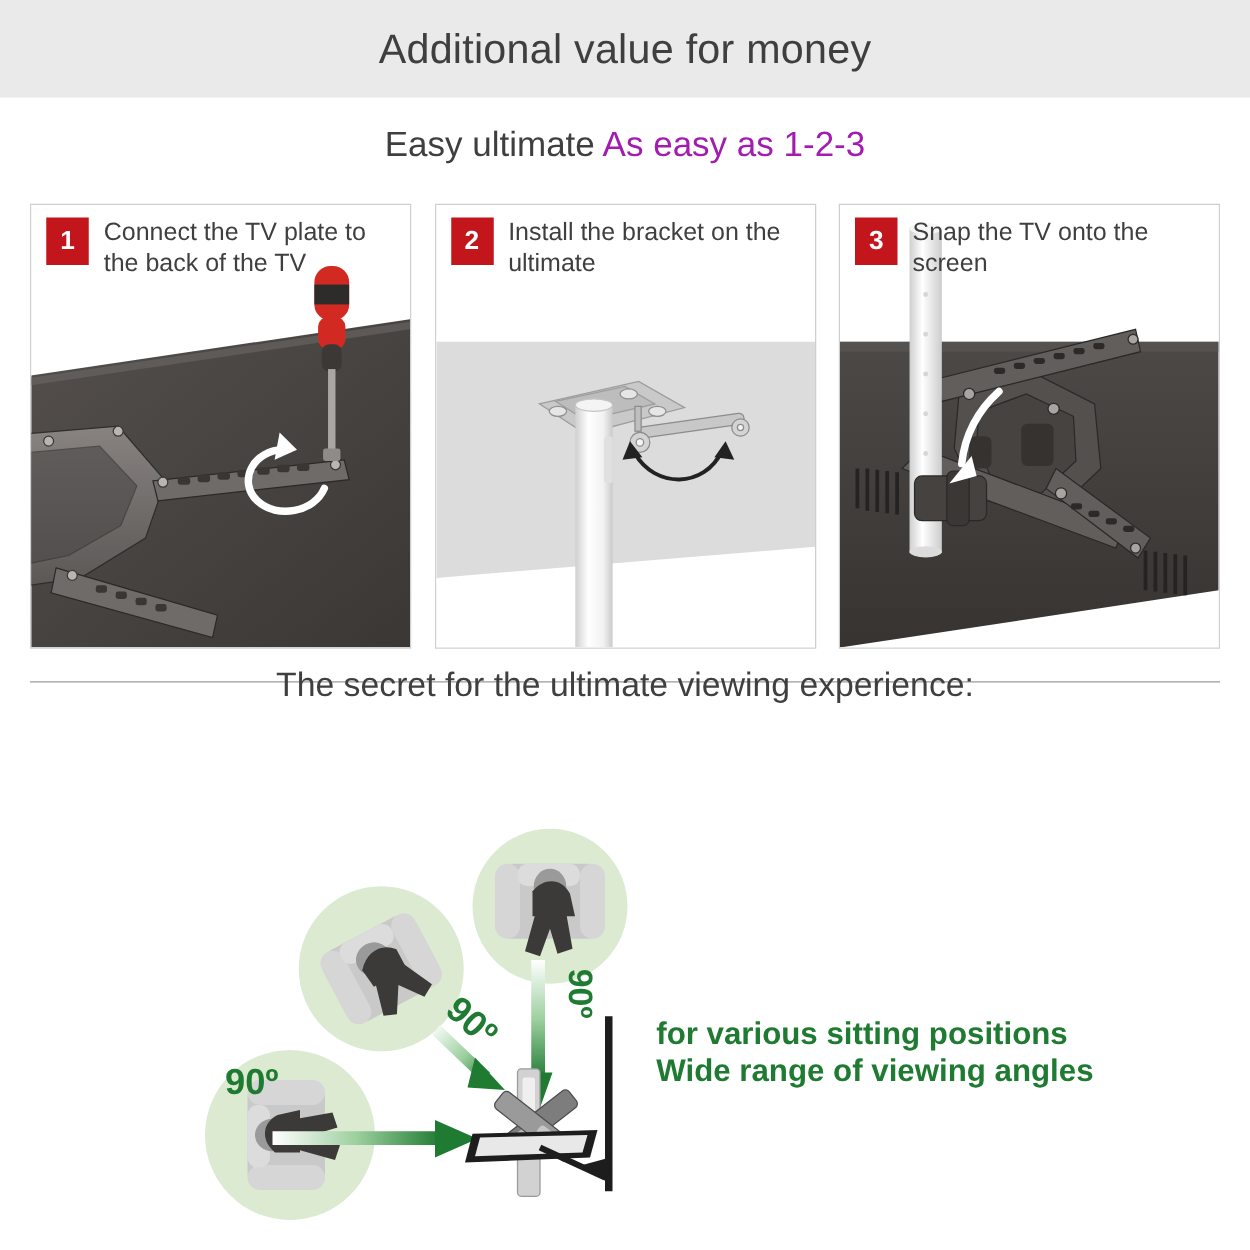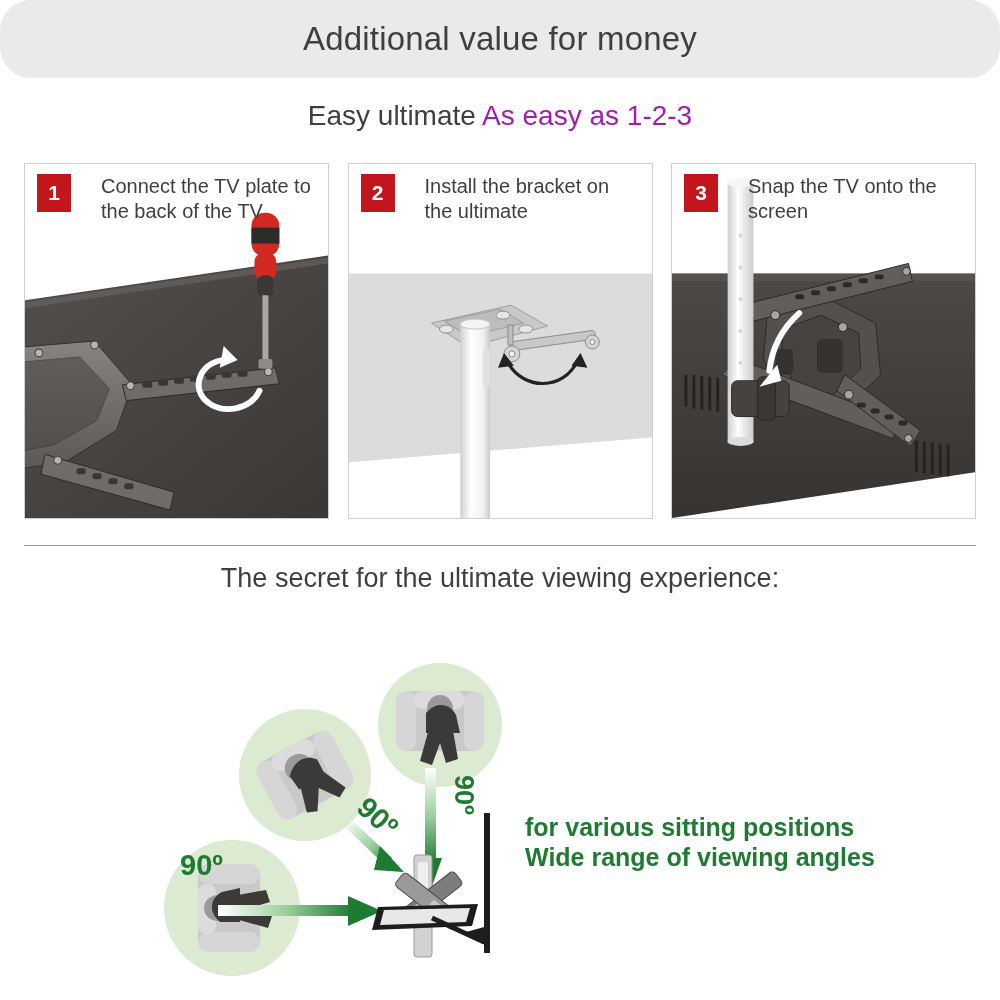--- a/index.html
+++ b/index.html
@@ -6,21 +6,21 @@
   body{
     width:1000px;height:1000px;background:#ffffff;
     font-family:"Liberation Sans", sans-serif;
     color:#3a3a3a;overflow:hidden;position:relative;
   }
   .page{position:absolute;inset:0;}
 
   
   .header-bar{
     position:absolute;left:0;top:0;width:1000px;height:78px;
-    background:#eaeaea;display:flex;align-items:center;justify-content:center;border-radius:31px;
+    background:#eaeaea;display:flex;align-items:center;justify-content:center;
   }
   .header-title{
     font-size:33px;font-weight:400;color:#3f3f3f;letter-spacing:.2px;
   }
 
   
   .subtitle{
     position:absolute;left:0;top:100px;width:1000px;text-align:center;
     font-size:28px;color:#3f3f3f;
   }
@@ -38,33 +38,33 @@
   .step-head{
     position:absolute;left:0;top:0;width:100%;height:110px;
     display:flex;padding:10px 10px 0 12px;box-sizing:border-box;z-index:6;
   }
   .step-badge{
     width:34px;height:38px;background:#c3161c;color:#fff;
     display:flex;align-items:center;justify-content:center;
     font-size:21px;font-weight:700;flex:0 0 auto;
   }
   .step-caption{
-    margin-left:30px;font-size:20px;line-height:25px;color:#3f3f3f;
+    margin-left:12px;font-size:20px;line-height:25px;color:#3f3f3f;
   }
 
   .art{position:absolute;left:0;top:0;width:100%;height:100%;z-index:1;}
 
   
   .divider{
     position:absolute;left:24px;top:545px;width:952px;height:1px;background:#9b9b9b;
   }
 
   
   .secret{
-    position:absolute;left:0;top:560px;width:1000px;text-align:center;
+    position:absolute;left:0;top:530px;width:1000px;text-align:center;
     font-size:27px;line-height:36px;color:#3f3f3f;
   }
 
   
   .diagram{position:absolute;left:0;top:650px;width:1000px;height:330px;}
   .green-text{
     position:absolute;left:525px;top:812px;width:420px;
     color:#1f7a32;font-size:25px;font-weight:700;line-height:30px;
   }
 </style>

